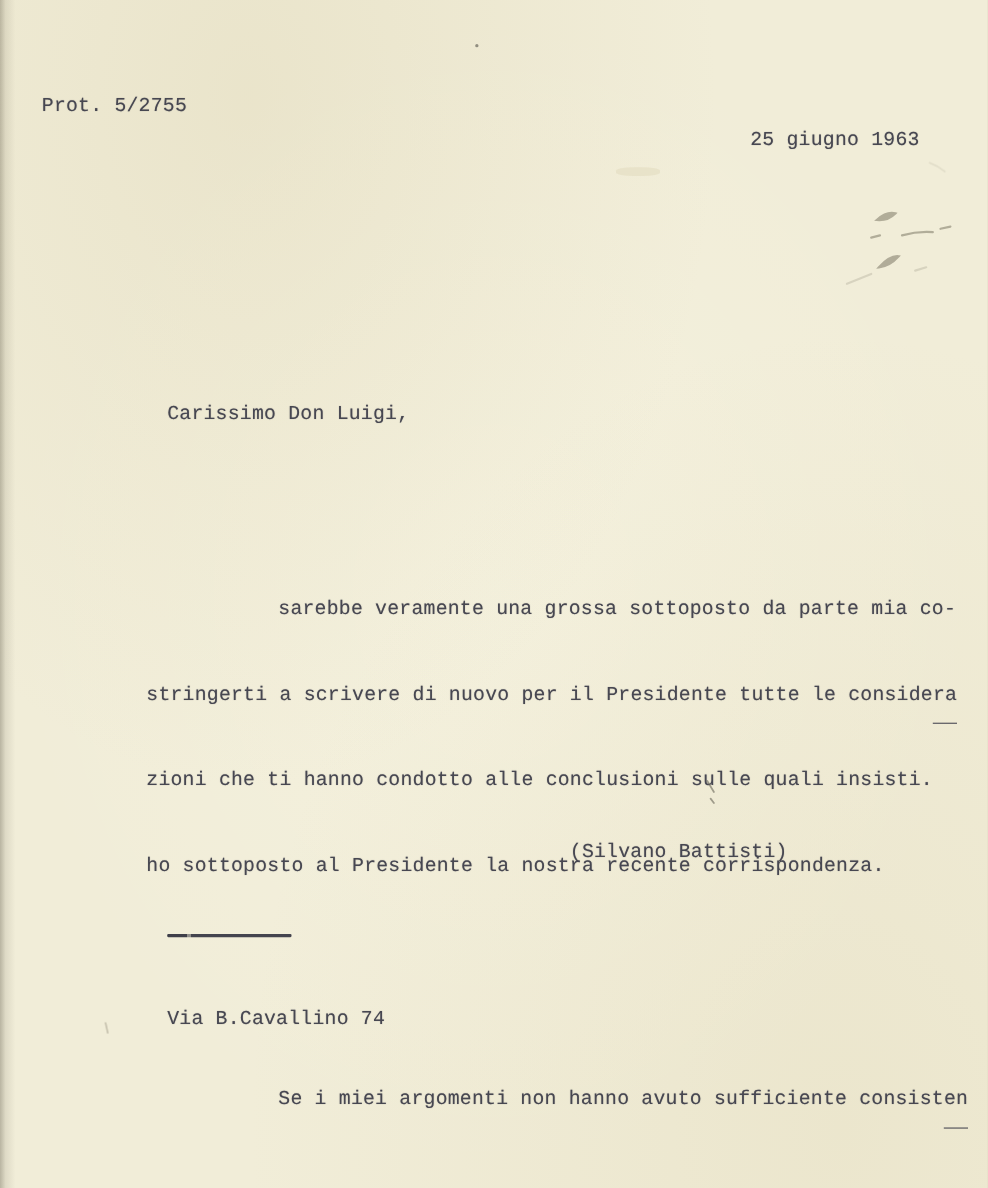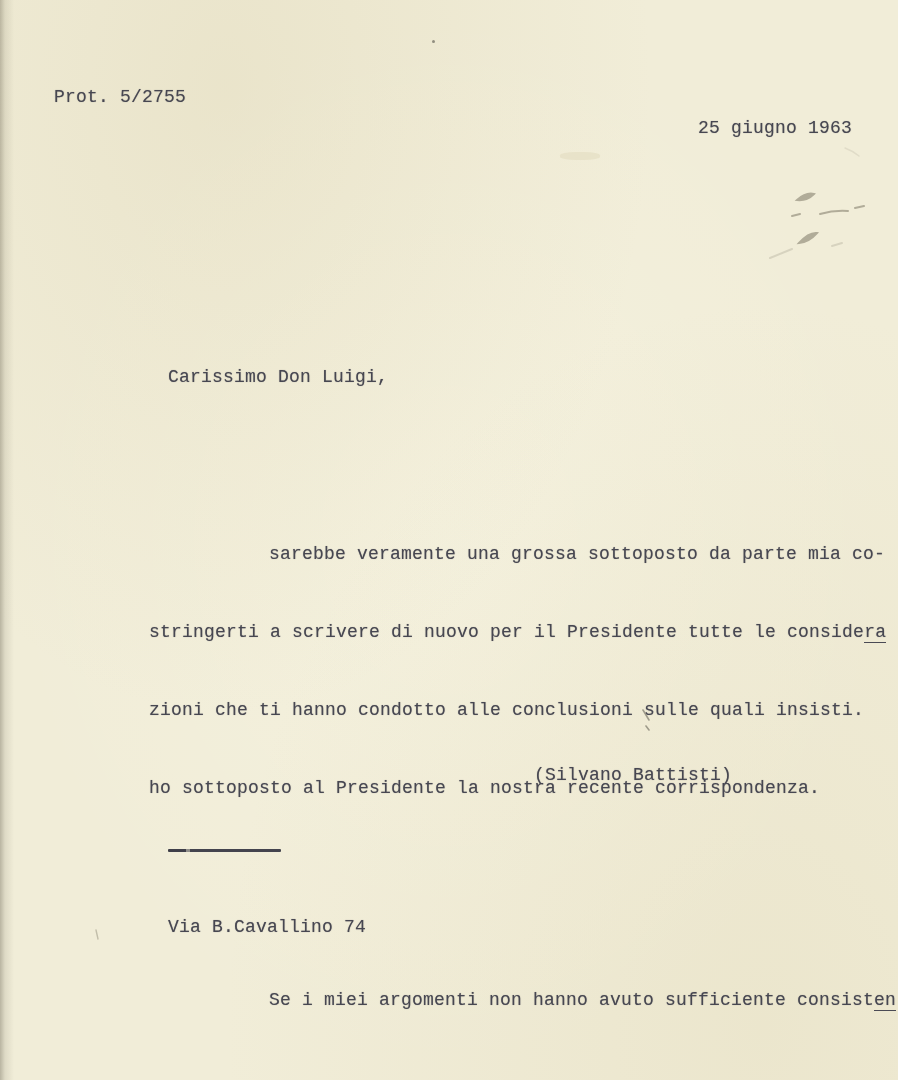--- a/index.html
+++ b/index.html
@@ -16,30 +16,30 @@
       radial-gradient(ellipse at 50% 50%, rgba(255,253,240,0.25), transparent 70%),
       linear-gradient(90deg, rgba(55,50,35,0.30) 0px, rgba(55,50,35,0.10) 5px, rgba(55,50,35,0.0) 14px),
       #f1edd8;
     color:#474751;
   }
   .typed{
     font-size:18px;line-height:26px;white-space:pre;
     text-shadow:0 0 1px rgba(62,62,74,0.45);
     letter-spacing:0.2px;
   }
-  .abs{position:absolute;margin-left:16px;}
+  .abs{position:absolute;}
   #prot{left:38px;top:84px;}
   #date{left:682px;top:115px;}
   .letter-body{left:133px;top:286px;width:745px;}
   .salutation{padding-left:19px;}
   .para{margin:0;}
   .p1{margin-top:21px;}
   .p2{margin-top:4px;}
   .indent{padding-left:120px;}
-  .u{border-bottom:1.5px solid #4a4a54;padding-bottom:0px;font-family:Liberation Mono, monospace;}
+  .u{border-bottom:1.5px solid #4a4a54;padding-bottom:15px;font-family:Liberation Mono, monospace;}
   #signature{left:518px;top:762px;}
   #address{left:152px;top:797px;}
   .addr-rule{
     width:113px;height:3px;margin-bottom:10px;
     background:linear-gradient(90deg,#3f3f49 0 18px, rgba(63,63,73,.55) 18px 22px, #44444e 22px 100%);
     border-radius:1px;
   }
   .pencil{position:absolute;pointer-events:none;}
   .speck{position:absolute;border-radius:50%;pointer-events:none;}
 </style>

